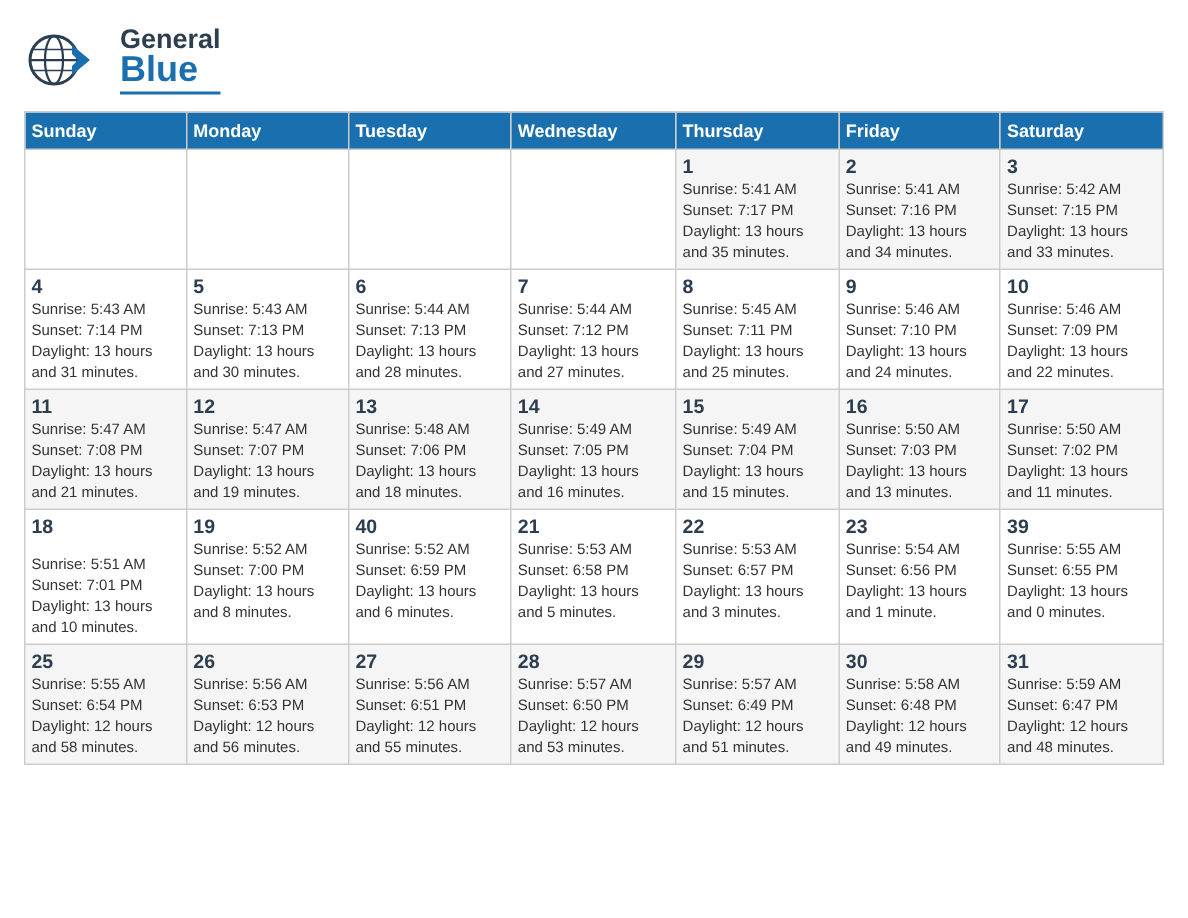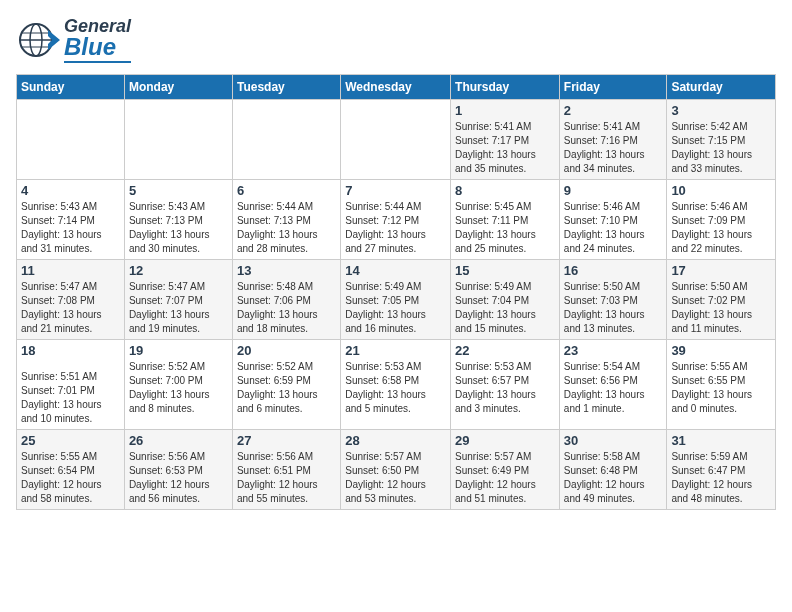--- a/index.html
+++ b/index.html
@@ -69,22 +69,21 @@
       font-size: 10px;
       color: #333;
       line-height: 1.4;
     }
     .empty-cell {
       background: #fff !important;
     }
     .logo-wrapper {
       display: flex;
       align-items: center;
-      gap: 0;
-      font-style: italic;
+      gap: 16px;
     }
     .logo-svg {
       width: 48px;
       height: 48px;
     }
     .logo-text-block {
       display: flex;
       flex-direction: column;
     }
     .logo-general {
@@ -280,21 +279,21 @@
 and 10 minutes.</div>
         </td>
         <td>
           <span class="day-num">19</span>
           <div class="day-info" style="white-space: pre-line;">Sunrise: 5:52 AM
 Sunset: 7:00 PM
 Daylight: 13 hours
 and 8 minutes.</div>
         </td>
         <td>
-          <span class="day-num">20</span>
+          <span class="day-num">40</span>
           <div class="day-info" style="white-space: pre-line;">Sunrise: 5:52 AM
 Sunset: 6:59 PM
 Daylight: 13 hours
 and 6 minutes.</div>
         </td>
         <td>
           <span class="day-num">21</span>
           <div class="day-info" style="white-space: pre-line;">Sunrise: 5:53 AM
 Sunset: 6:58 PM
 Daylight: 13 hours

